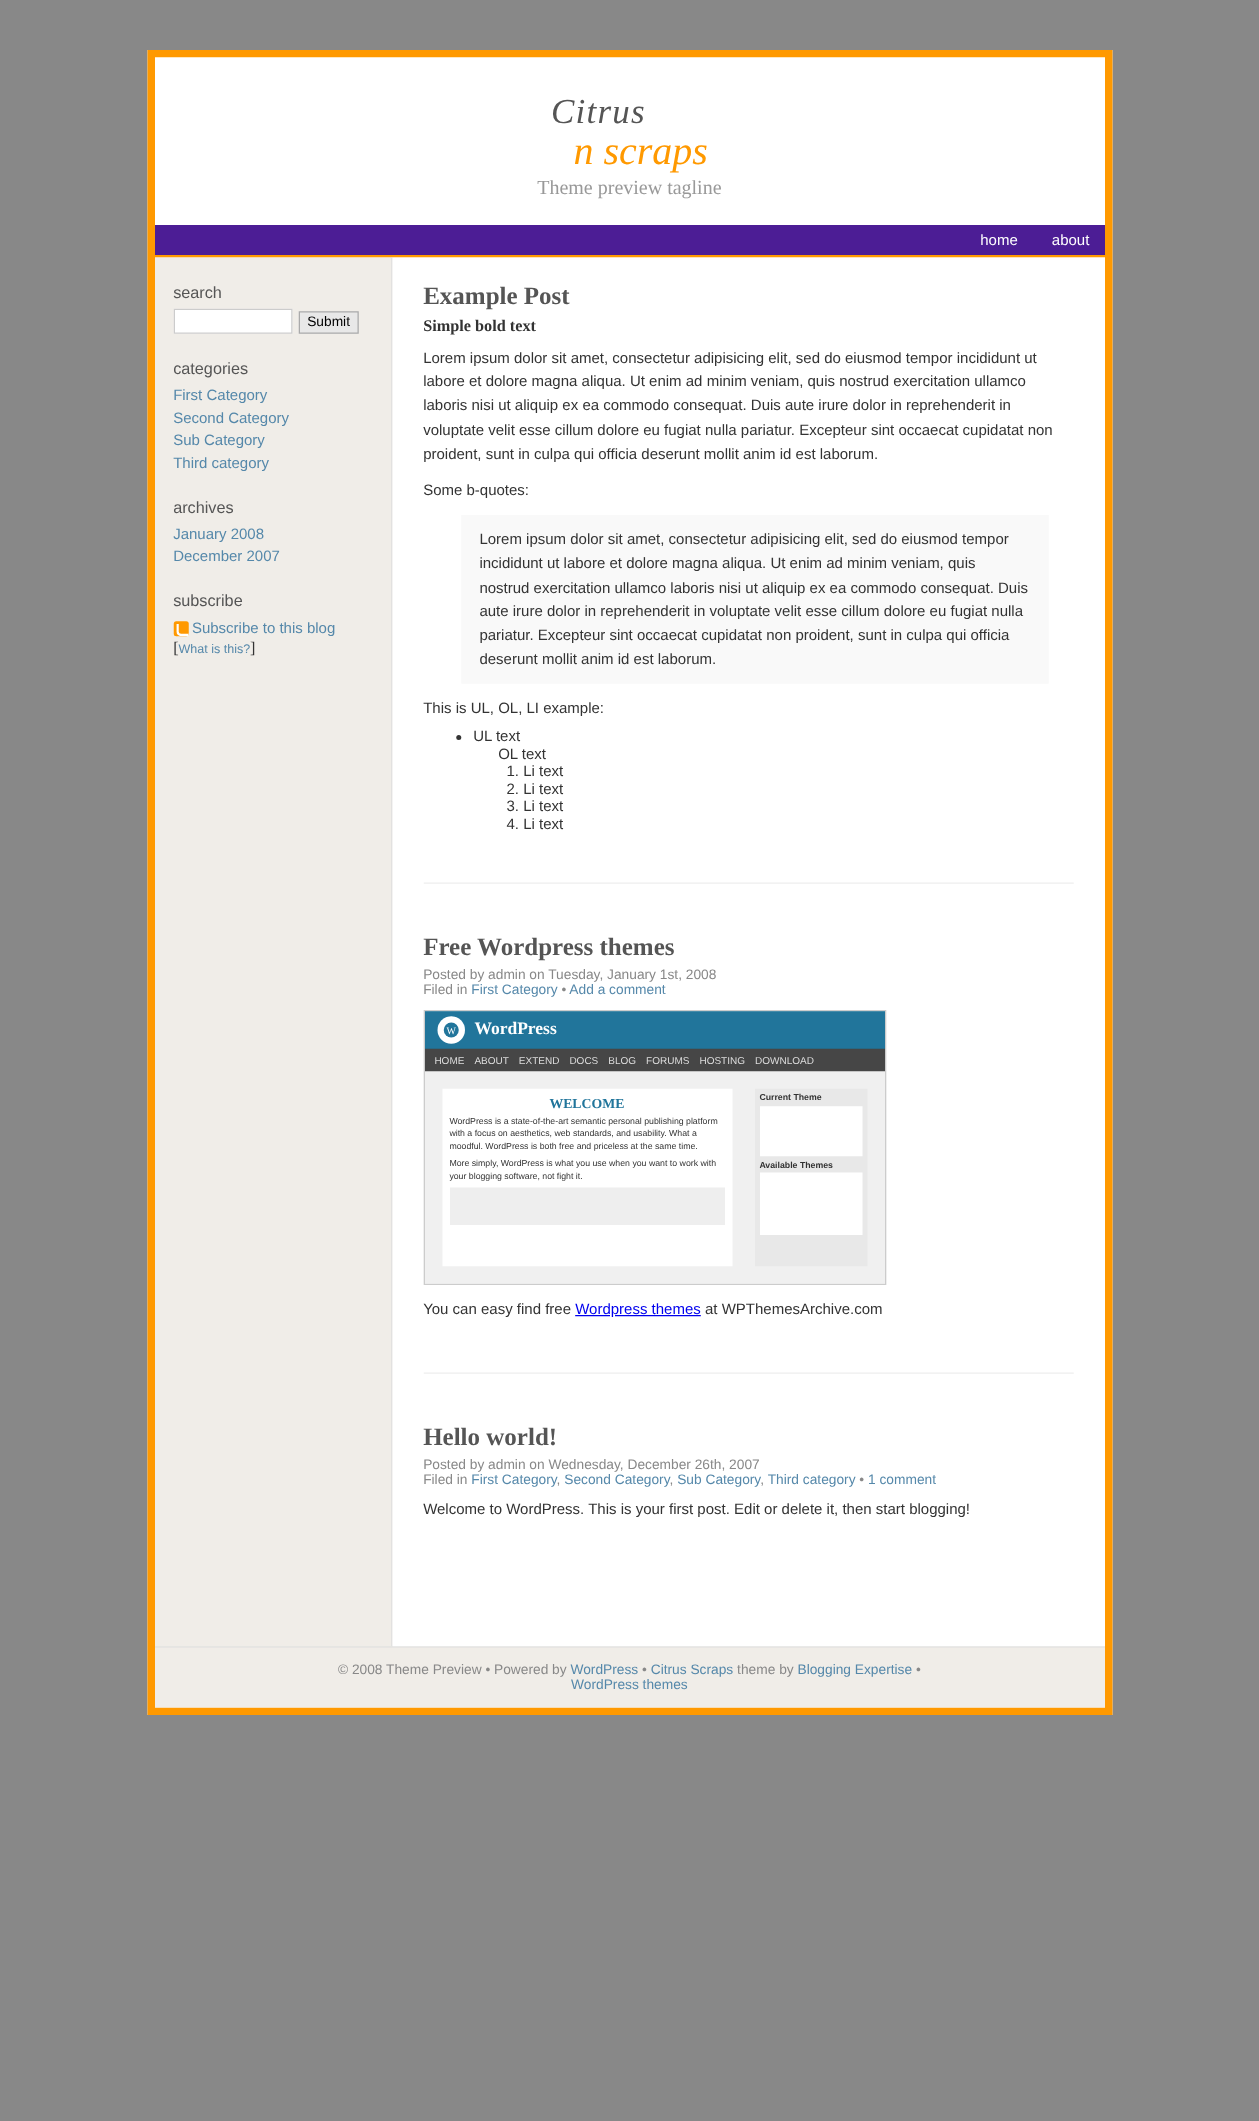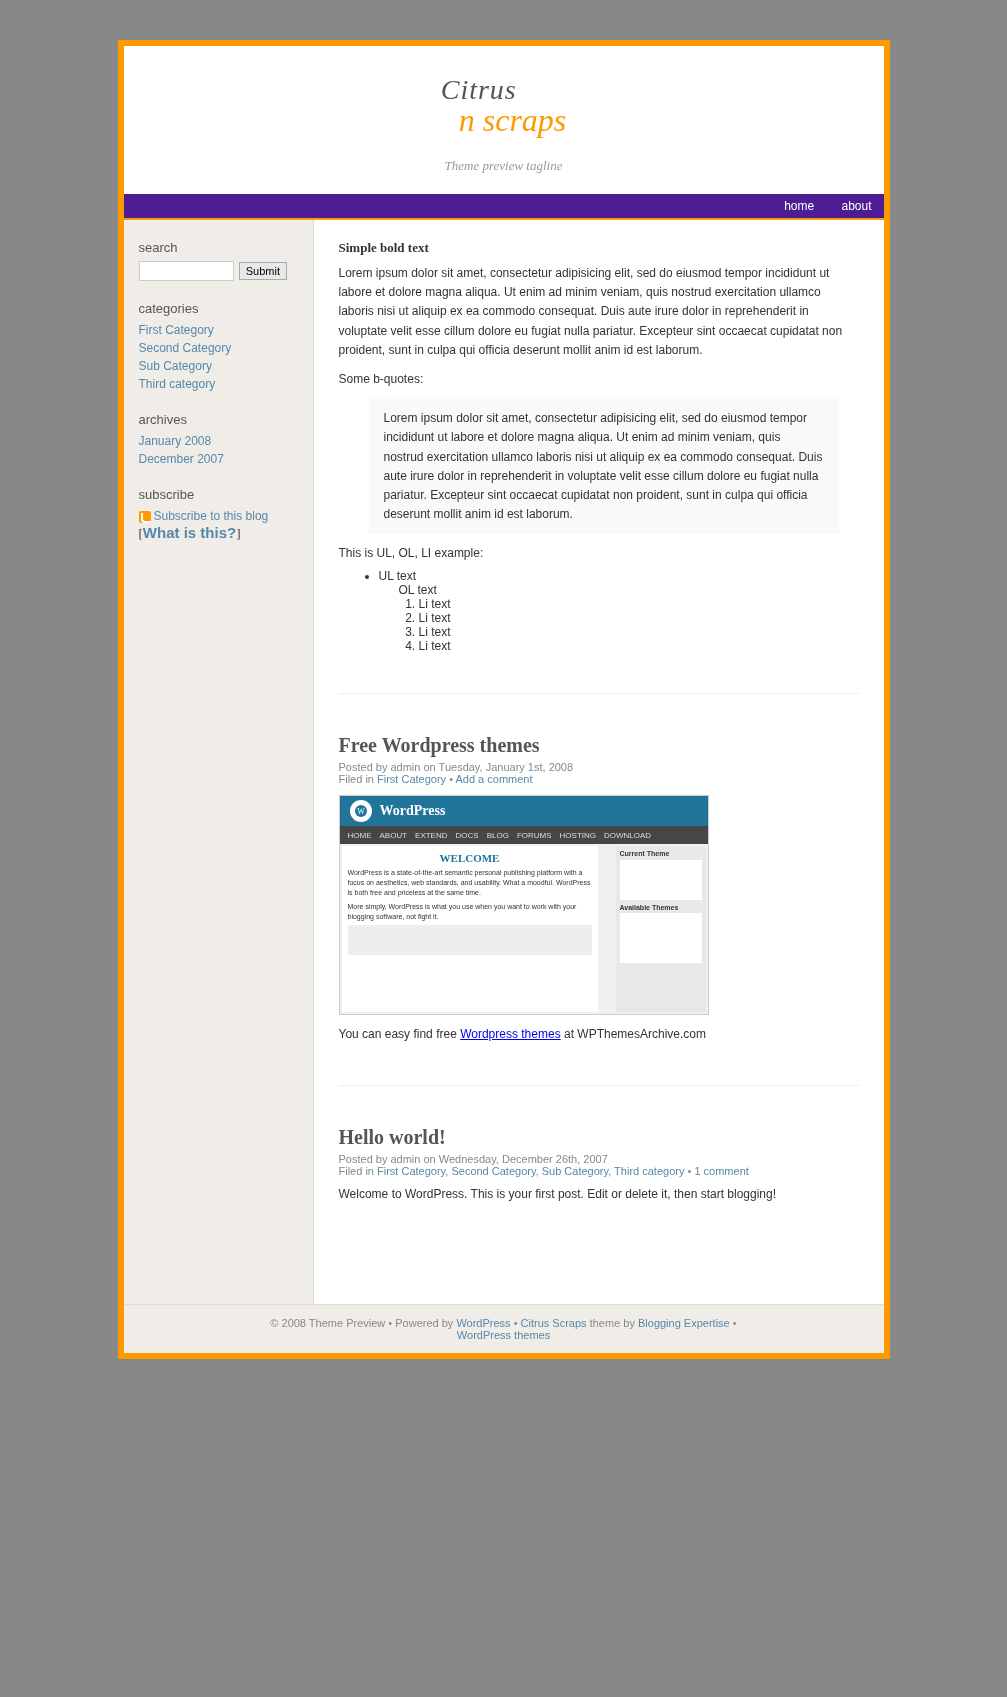--- a/index.html
+++ b/index.html
@@ -38,23 +38,22 @@
       font-family: Georgia, serif;
       font-size: 32px;
       color: #f90;
       font-style: italic;
       display: block;
       line-height: 1;
       margin-left: 18px;
     }
     .site-tagline {
       color: #999;
-      font-size: 13px;
-      margin-top: 22px;
-      font-style: italic;
+      font-size: 16px;
+      margin-top: 6px;
     }
     
     .site-nav {
       background: #4c1d95;
       text-align: right;
       padding: 0;
     }
     .site-nav a {
       display: inline-block;
       color: #fff;
@@ -134,23 +133,22 @@
     }
     .subscribe-link {
       color: #5588aa;
       text-decoration: none;
       font-size: 12px;
       font-family: Arial, sans-serif;
     }
     .what-is-this {
       color: #5588aa;
       text-decoration: none;
-      font-size: 15px;
-      font-family: Arial, sans-serif;
-      font-weight: bold;
+      font-size: 10px;
+      font-family: Arial, sans-serif;
     }
     
     .main-content {
       flex: 1;
       padding: 20px 25px;
       background: #fff;
     }
     
     .post {
       margin-bottom: 40px;
@@ -239,21 +237,21 @@
       padding: 0 8px;
       gap: 8px;
     }
     .wp-nav-item {
       color: #ddd;
       font-size: 8px;
       font-family: Arial, sans-serif;
     }
     .wp-content-area {
       display: flex;
-      padding: 2px;
+      padding: 14px;
       gap: 18px;
       height: calc(100% - 48px);
     }
     .wp-main-col {
       flex: 1;
       background: #fff;
       padding: 6px;
       font-size: 7px;
       font-family: Arial, sans-serif;
       color: #333;
@@ -344,20 +342,21 @@
         <div>
           [<a href="#" class="what-is-this">What is this?</a>]
         </div>
       </div>
 
     </aside>
 
     <main class="main-content">
 
       <article class="post">
+        <div class="post-title">Example Post</div>
         <div class="post-bold">Simple bold text</div>
         <div class="post-body">
           <p>Lorem ipsum dolor sit amet, consectetur adipisicing elit, sed do eiusmod tempor incididunt ut labore et dolore magna aliqua. Ut enim ad minim veniam, quis nostrud exercitation ullamco laboris nisi ut aliquip ex ea commodo consequat. Duis aute irure dolor in reprehenderit in voluptate velit esse cillum dolore eu fugiat nulla pariatur. Excepteur sint occaecat cupidatat non proident, sunt in culpa qui officia deserunt mollit anim id est laborum.</p>
           <p>Some b-quotes:</p>
           <div class="post-blockquote">Lorem ipsum dolor sit amet, consectetur adipisicing elit, sed do eiusmod tempor incididunt ut labore et dolore magna aliqua. Ut enim ad minim veniam, quis nostrud exercitation ullamco laboris nisi ut aliquip ex ea commodo consequat. Duis aute irure dolor in reprehenderit in voluptate velit esse cillum dolore eu fugiat nulla pariatur. Excepteur sint occaecat cupidatat non proident, sunt in culpa qui officia deserunt mollit anim id est laborum.</div>
           <div class="post-list-section">
             <p>This is UL, OL, LI example:</p>
             <ul style="list-style:none; margin-left:20px;">
               <li class="ul-item"><span>UL text</span>
                 <ul style="list-style:none; margin-left:20px;">

